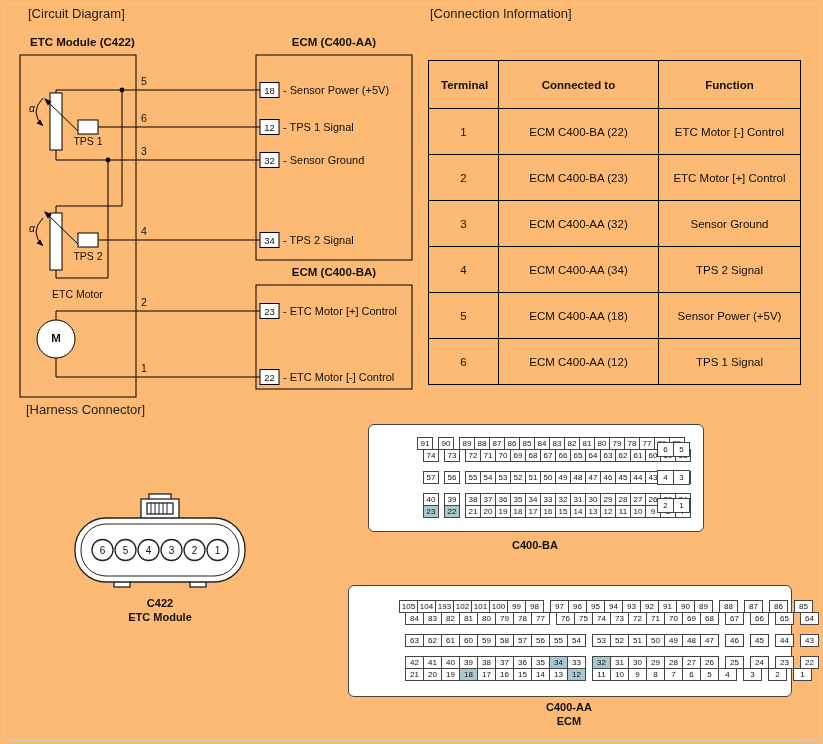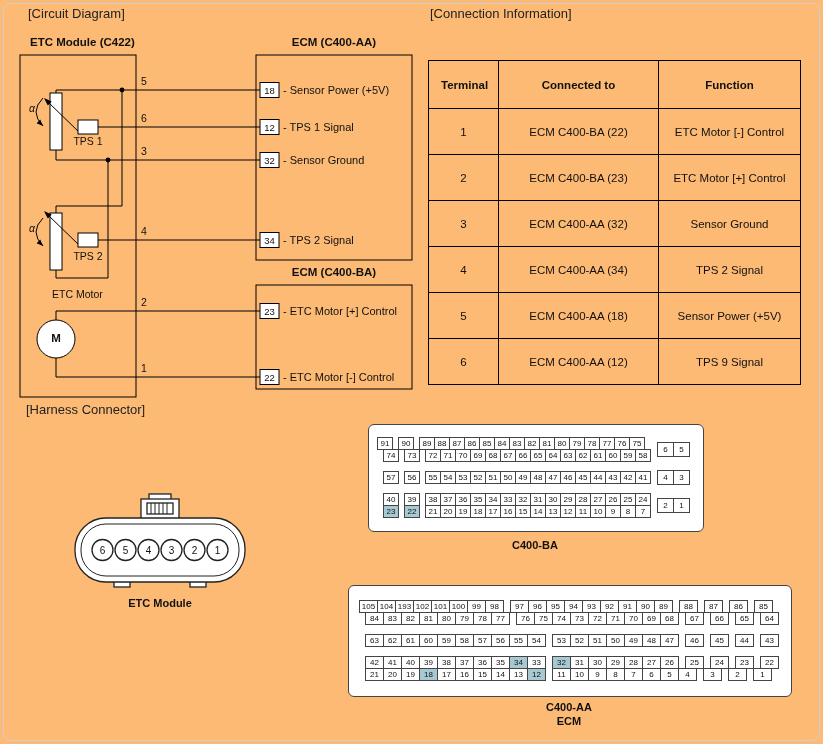--- a/index.html
+++ b/index.html
@@ -25,21 +25,21 @@
   .wire-num{font-size:10.5px;line-height:14px;text-align:center;}
   .small-label{font-size:10.5px;line-height:12px;white-space:nowrap;}
   .alpha{font-size:10.5px;line-height:12px;text-align:center;font-style:italic;}
   .m-sym{font-size:11.5px;line-height:14px;text-align:center;font-weight:bold;}
   .conn-table{border-collapse:collapse;width:372px;font-size:11.5px;table-layout:fixed;}
   .conn-table th,.conn-table td{border:1px solid #000;text-align:center;padding:12px;overflow:hidden;}
   .conn-table th{height:23px;font-weight:bold;}
   .conn-table td{height:21px;}
   .grid-box{border:1px solid #444;border-radius:6px;background:#fff;}
   .grid-inner{position:absolute;}
-  .grid-row{display:flex;}
+  .grid-row{display:flex;margin-left:40px;}
   .grid-row+.grid-row{margin-top:9px;padding-left:6px;}
   .grid-row.tight{margin-top:-1px;}
   .grp{display:flex;}
   .grp+.grp{margin-left:5px;justify-content:center;}
   #aa-grid .grp+.grp{margin-left:6px;}
   .cell{box-sizing:border-box;border:1px solid #444;background:#fff;font-size:8px;line-height:11px;
         text-align:center;flex:none;color:#111;}
   .cell+.cell{margin-left:-1px;}
   #ba-grid .cell{width:16px;height:13px;}
   #aa-grid .cell{width:19px;height:13px;}
@@ -162,21 +162,21 @@
           <td>TPS 2 Signal</td>
         </tr>
         <tr>
           <td>5</td>
           <td>ECM C400-AA (18)</td>
           <td>Sensor Power (+5V)</td>
         </tr>
         <tr>
           <td>6</td>
           <td>ECM C400-AA (12)</td>
-          <td>TPS 9 Signal</td>
+          <td>TPS 1 Signal</td>
         </tr>
       </tbody>
   </table>
 
   <svg class="abs" style="left:70px;top:468px" width="180" height="126" viewBox="0 0 180 126">
     <rect x="79" y="26" width="22" height="6" class="c-ln"></rect>
     <rect x="71" y="31" width="38" height="21" class="c-ln"></rect>
     <rect x="77" y="35" width="26" height="11" class="c-ln"></rect>
     <path d="M81,35V46 M85,35V46 M89,35V46 M93,35V46 M97,35V46" class="c-thin"></path>
     <rect x="44" y="110" width="16" height="9" class="c-ln"></rect>
@@ -190,20 +190,21 @@
     <circle cx="124.5" cy="82" r="10.5" class="c-ln"></circle>
     <circle cx="147.5" cy="82" r="10.5" class="c-ln"></circle>
     <text x="32.5" y="85.5" text-anchor="middle" class="c-num">6</text>
     <text x="55.5" y="85.5" text-anchor="middle" class="c-num">5</text>
     <text x="78.5" y="85.5" text-anchor="middle" class="c-num">4</text>
     <text x="101.5" y="85.5" text-anchor="middle" class="c-num">3</text>
     <text x="124.5" y="85.5" text-anchor="middle" class="c-num">2</text>
     <text x="147.5" y="85.5" text-anchor="middle" class="c-num">1</text>
   </svg>
   <div class="abs caption" style="left:70px;top:596px;width:180px">
+    <div>C422</div>
     <div>ETC Module</div>
   </div>
 
   <div class="abs grid-box" style="left:368px;top:424px;width:334px;height:106px">
     <div id="ba-grid" class="grid-inner" style="left:8px;top:12px">
         <div class="grid-row">
           <span class="grp">
             <span class="cell">91</span>
           </span>
           <span class="grp">

